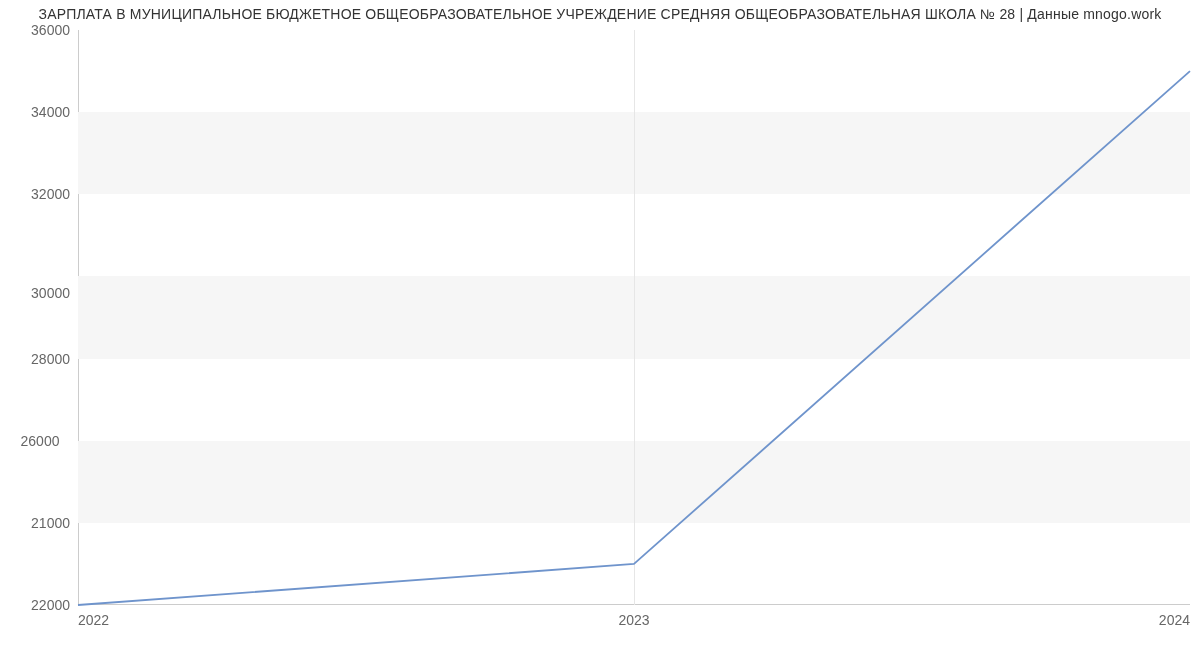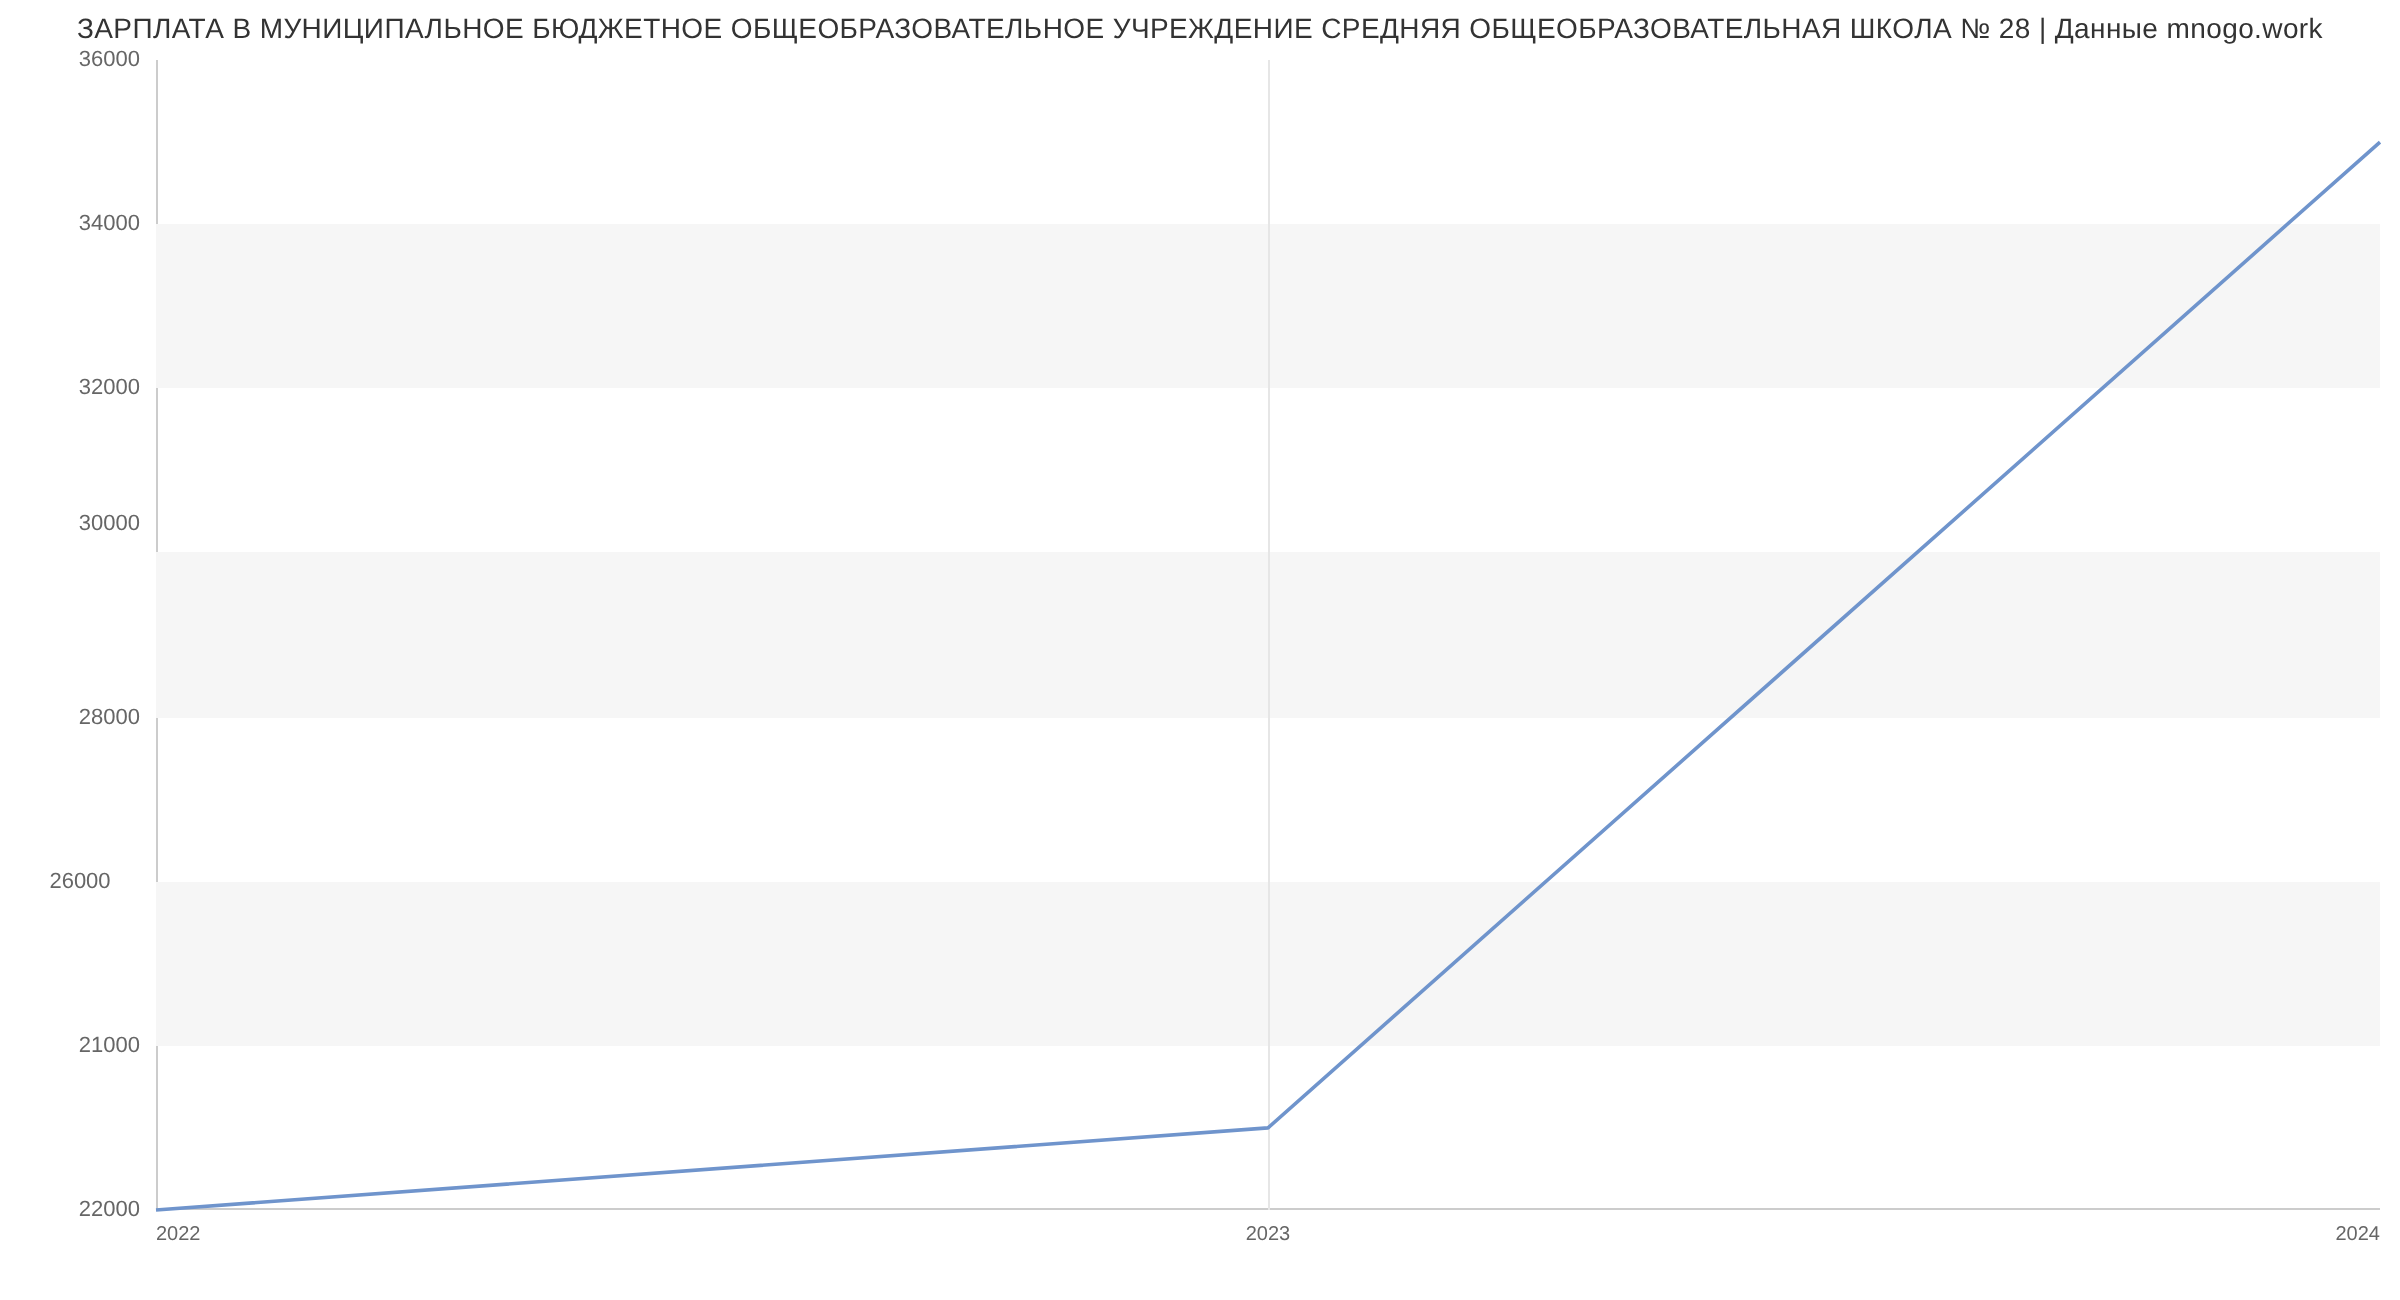--- a/index.html
+++ b/index.html
@@ -62,28 +62,28 @@
     bottom: 0;
     height: 1px;
     width: 100%;
     background: #cccccc;
   }
   .y-tick-label {
     position: absolute;
     right: 1130px;
     width: 60px;
     text-align: right;
-    font-size: 11px;
+    font-size: 14px;
     color: #666666;
     transform: translateY(-50%);
   }
   .x-tick-label {
     position: absolute;
     top: 612px;
-    font-size: 10px;
+    font-size: 14px;
     color: #666666;
     transform: translateX(-50%);
   }
   svg.lines {
     position: absolute;
     left: 0;
     top: 0;
     width: 100%;
     height: 100%;
     overflow: visible;
@@ -103,20 +103,20 @@
       <div class="grid-band" style="top: 82.1429px; height: 82.1429px;"></div>
       <div class="vgrid-line" style="left: 556px;"></div>
       <svg class="lines">
         <path d="M0 575 L556 533.9285714285714 L1112 41.071428571428555" fill="none" stroke="#6f94cc" stroke-width="1.8" stroke-linejoin="round"></path>
       </svg>
   </div>
 <div class="y-tick-label" style="top: 605px;">22000</div>
     <div class="y-tick-label" style="top: 522.857px;">21000</div>
     <div class="y-tick-label" style="top: 440.714px; text-align: center;">26000</div>
     <div class="y-tick-label" style="top: 358.571px;">28000</div>
-    <div class="y-tick-label" style="top: 262px;">30000</div>
+    <div class="y-tick-label" style="top: 293px;">30000</div>
     <div class="y-tick-label" style="top: 194.286px;">32000</div>
     <div class="y-tick-label" style="top: 112.143px;">34000</div>
     <div class="y-tick-label" style="top: 30px;">36000</div>
     <div class="x-tick-label" style="left: 78px; transform: translateX(0px);">2022</div>
     <div class="x-tick-label" style="left: 634px;">2023</div>
     <div class="x-tick-label" style="left: 1190px; transform: translateX(-100%);">2024</div>
   </div>
 
 </body></html>

